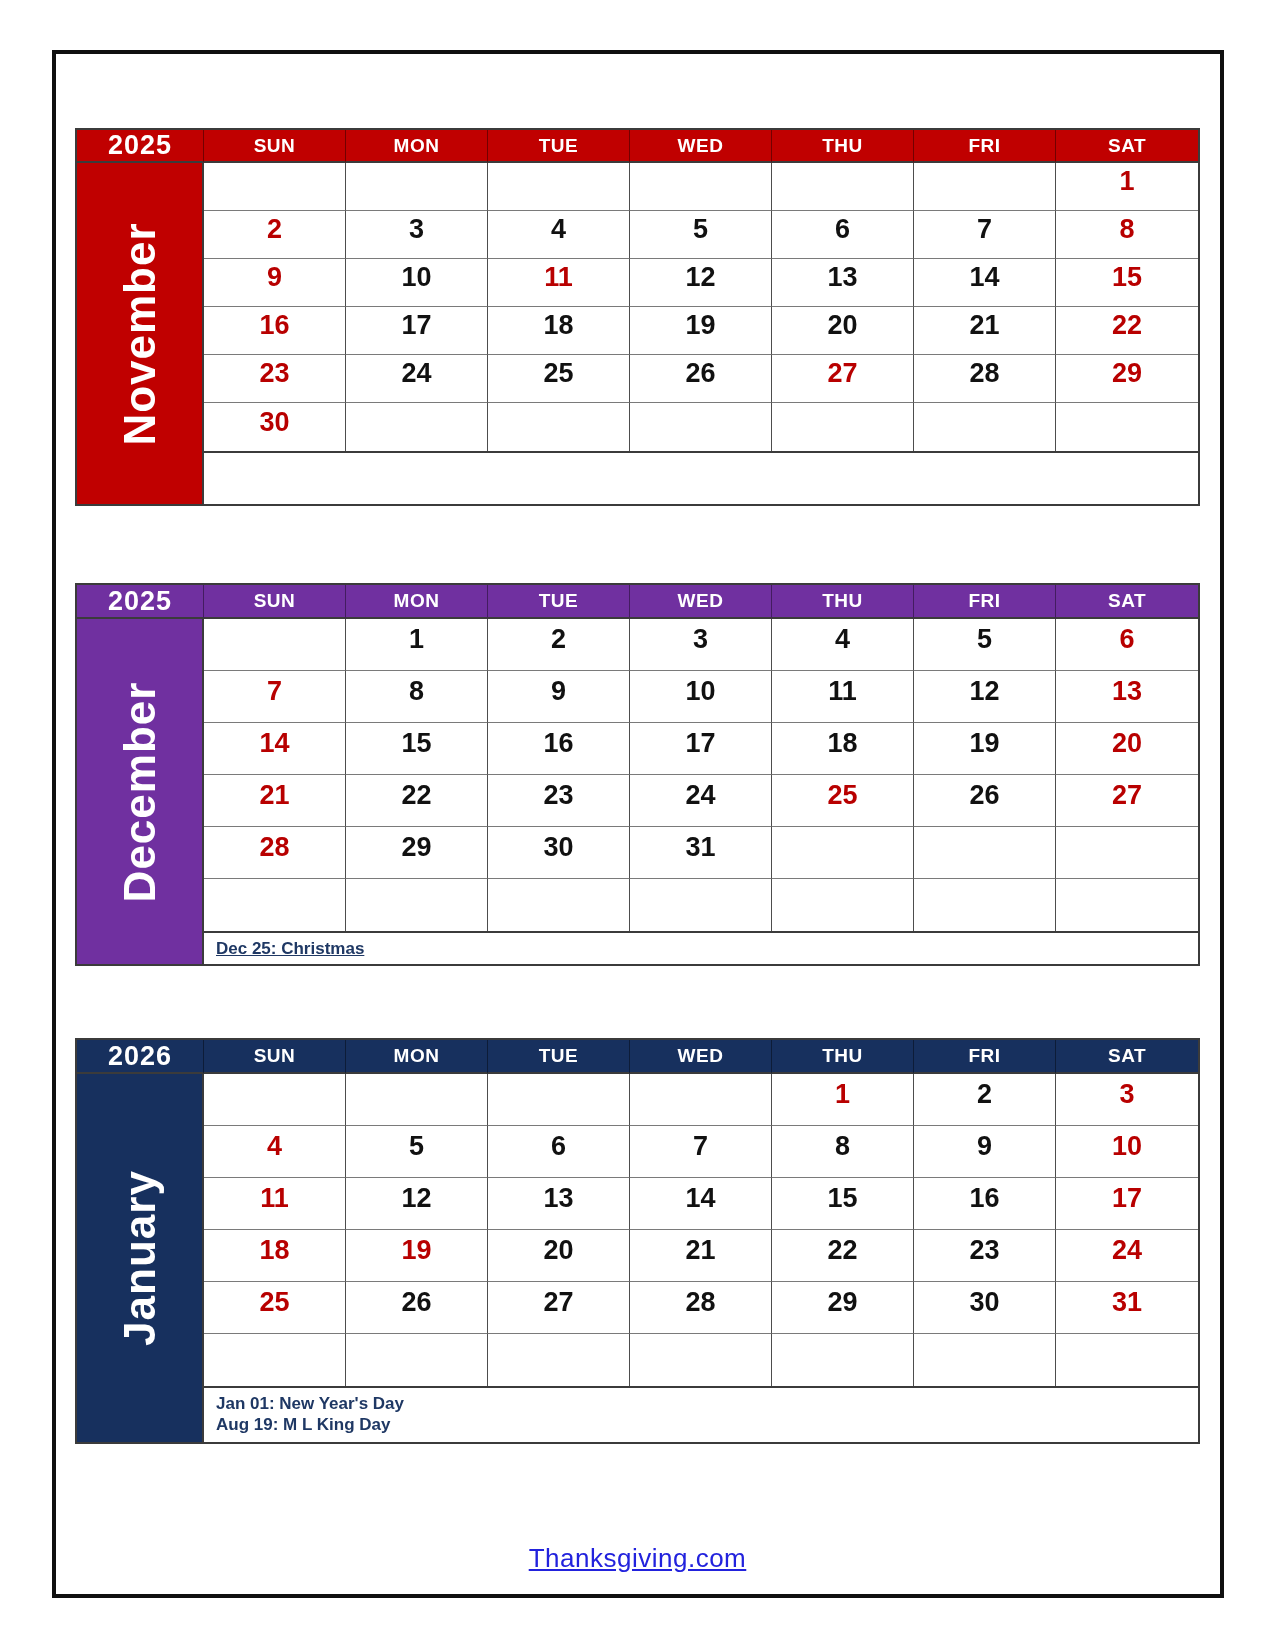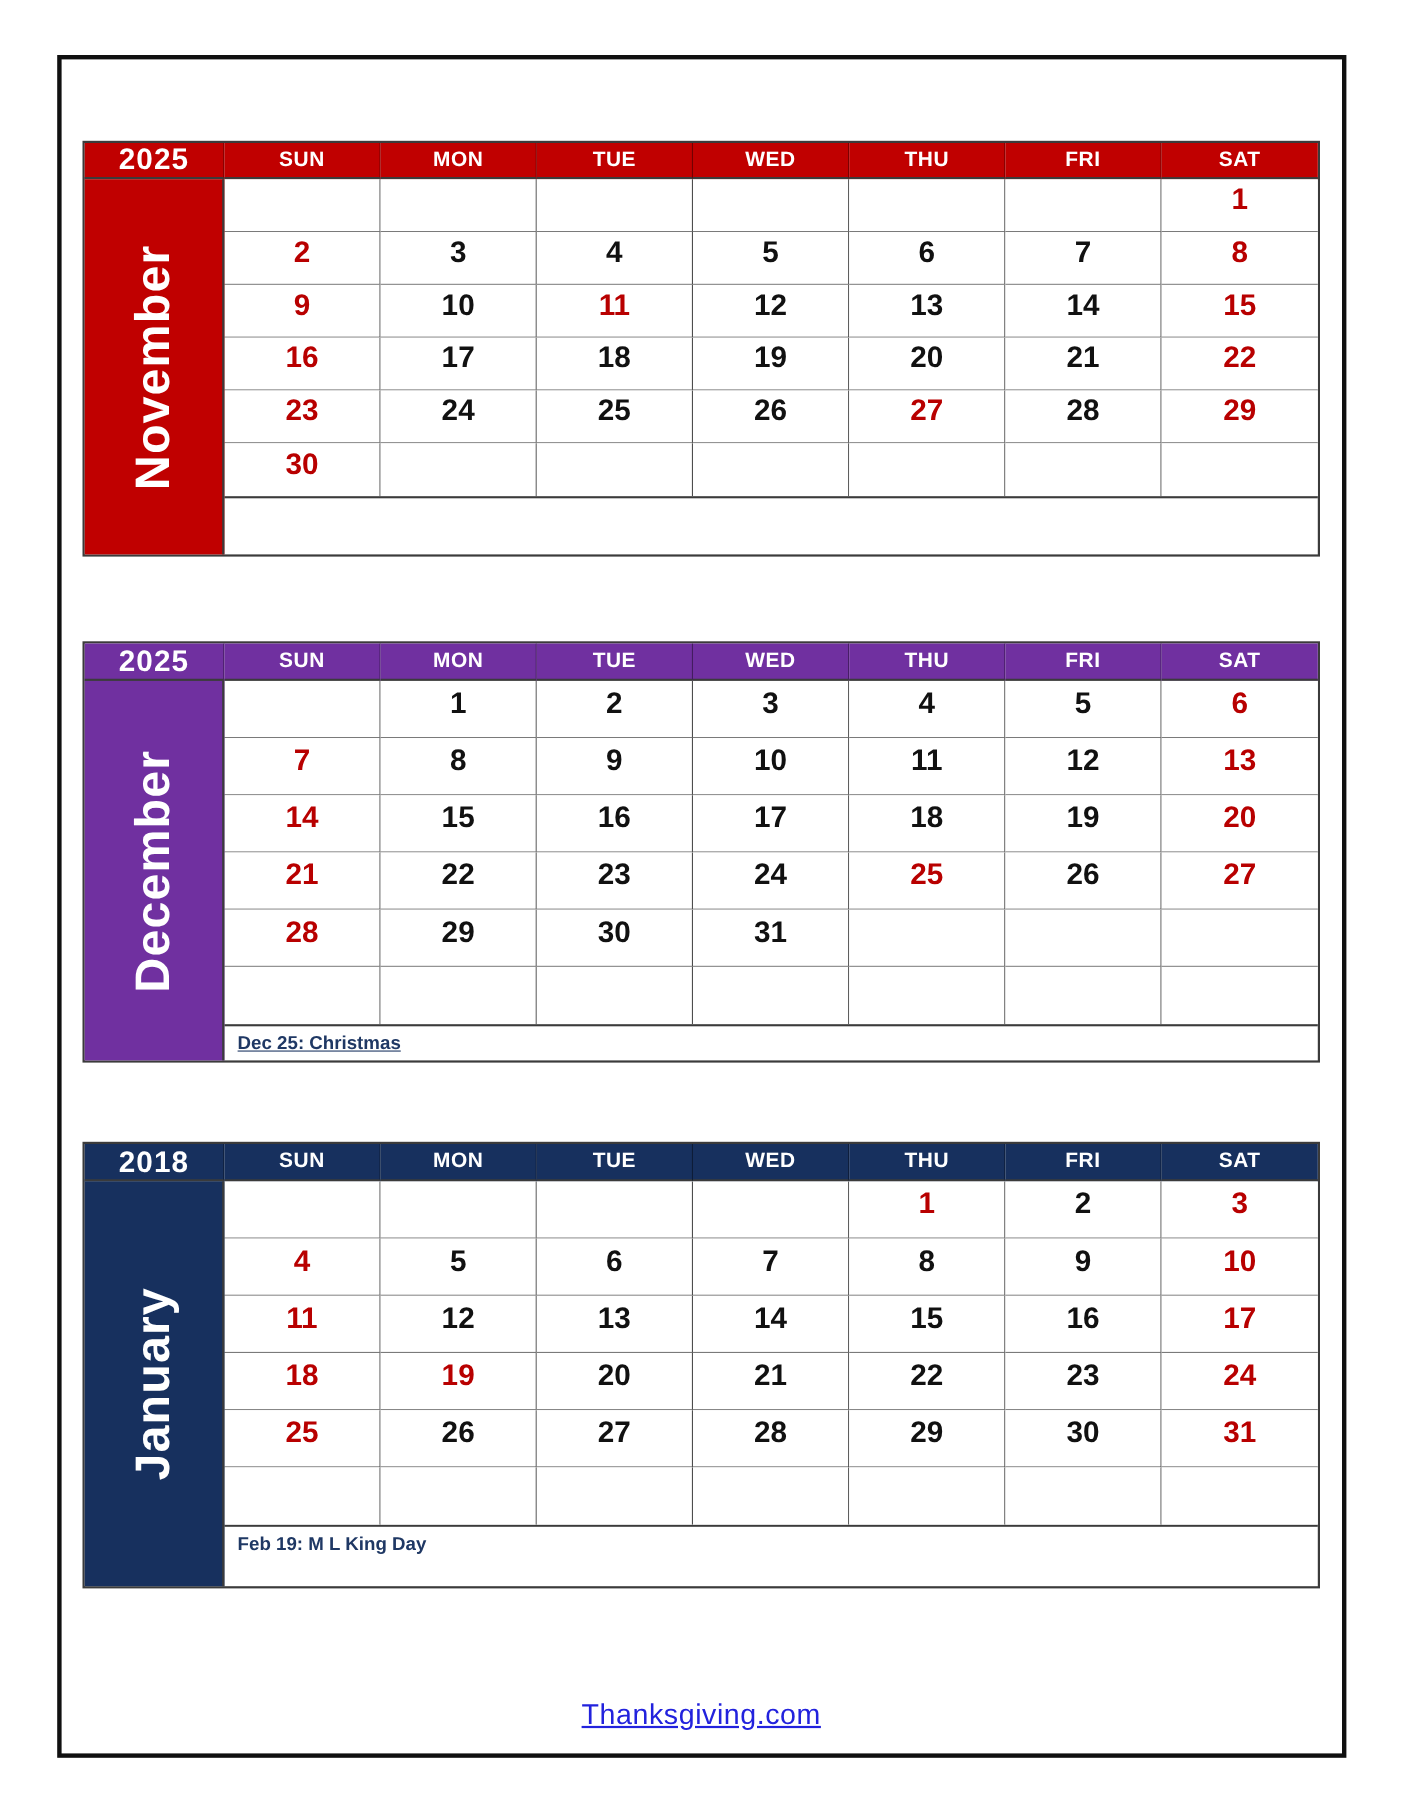--- a/index.html
+++ b/index.html
@@ -307,33 +307,34 @@
         <div class="date-cell lastrow" style="grid-area: 7 / 2;"></div>
         <div class="date-cell lastrow" style="grid-area: 7 / 3;"></div>
         <div class="date-cell lastrow" style="grid-area: 7 / 4;"></div>
         <div class="date-cell lastrow" style="grid-area: 7 / 5;"></div>
         <div class="date-cell lastrow" style="grid-area: 7 / 6;"></div>
         <div class="date-cell lastrow" style="grid-area: 7 / 7;"></div>
         <div class="date-cell lastcol lastrow" style="grid-area: 7 / 8;"></div>
       </div>
 
   <div class="month m-january">
-    <div class="year-cell" style="background: rgb(23, 48, 94);">2018</div>
+    <div class="year-cell" style="background: rgb(23, 48, 94);">2026</div>
     <div class="day-header" style="background: rgb(23, 48, 94); grid-area: 1 / 2;">SUN</div>
         <div class="day-header" style="background: rgb(23, 48, 94); grid-area: 1 / 3;">MON</div>
         <div class="day-header" style="background: rgb(23, 48, 94); grid-area: 1 / 4;">TUE</div>
         <div class="day-header" style="background: rgb(23, 48, 94); grid-area: 1 / 5;">WED</div>
         <div class="day-header" style="background: rgb(23, 48, 94); grid-area: 1 / 6;">THU</div>
         <div class="day-header" style="background: rgb(23, 48, 94); grid-area: 1 / 7;">FRI</div>
         <div class="day-header lastcol" style="background: rgb(23, 48, 94); grid-area: 1 / 8;">SAT</div>
         <div class="band" style="background: rgb(23, 48, 94);">
       <div class="band-label">January</div>
     </div>
     <div class="holiday-footer">
-          <div class="holiday-line" style="color: rgb(31, 56, 100);">Feb 19: M L King Day</div>
+          <div class="holiday-line" style="color: rgb(31, 56, 100);">Jan 01: New Year's Day</div>
+          <div class="holiday-line" style="color: rgb(31, 56, 100);">Aug 19: M L King Day</div>
         </div>
   <div class="date-cell" style="grid-area: 2 / 2;"></div>
         <div class="date-cell" style="grid-area: 2 / 3;"></div>
         <div class="date-cell" style="grid-area: 2 / 4;"></div>
         <div class="date-cell" style="grid-area: 2 / 5;"></div>
         <div class="date-cell" style="grid-area: 2 / 6;">
           <span class="date-num" style="color: rgb(184, 0, 0);">1</span>
         </div>
         <div class="date-cell" style="grid-area: 2 / 7;">
           <span class="date-num" style="color: rgb(17, 17, 17);">2</span>

